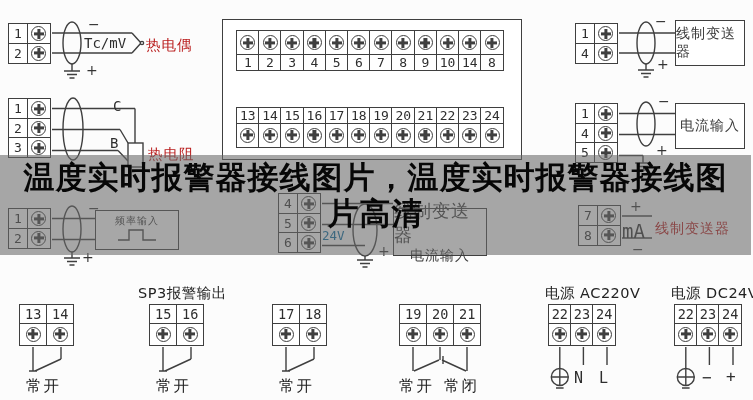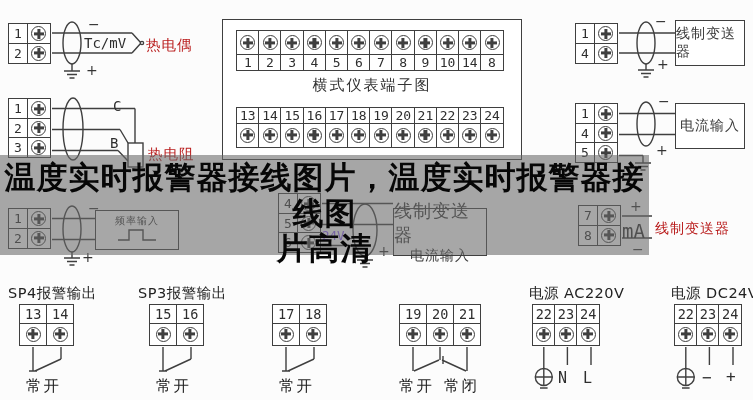--- a/index.html
+++ b/index.html
@@ -50,21 +50,21 @@
   .cnlabel{color:#b91c1c;font-size:14.5px;letter-spacing:1px;white-space:nowrap}
   .sign{font-size:14px;color:#333}
   .gtitle{font-size:14.5px;color:#222;letter-spacing:0.5px;white-space:nowrap}
   .note{font-size:15.5px;color:#222;letter-spacing:2px;white-space:nowrap}
 
   svg.wires{position:absolute;left:0;top:0;pointer-events:none}
   svg.wires *{stroke:#3f3f3f;stroke-width:1.4;fill:none}
   svg.wires .fillshape{fill:#fff}
 
   
-  .band{position:absolute;left:0;top:155px;width:649px;height:100px;z-index:5;
+  .band{position:absolute;left:0;top:155px;width:751px;height:100px;z-index:5;
         background:rgba(103,103,103,0.58);text-align:center;color:#070707}
   .band .l1{margin-top:5px;font-size:31px;font-weight:900;letter-spacing:1px;line-height:1.15}
   .band .l2{font-size:31px;font-weight:700;letter-spacing:1px;line-height:1.1}
 </style>
 </head>
 <body>
 
 <div id="canvas">
 
   <div class="abs" style="left:8px;top:15px;width:200px;height:78px">
@@ -227,21 +227,20 @@
           </span>
         <span class="pcell numrow mono">14</span>
       </div>
         <div class="pcol">
         <span class="pcell screwrow">
             <span class="screw"></span>
           </span>
         <span class="pcell numrow mono">8</span>
       </div>
       </div>
-    <div class="abs" style="left:0;top:56px;width:100%;text-align:center;font-size:15px;letter-spacing:2px;color:#333">横式仪表端子图</div>
     <div class="hstrip abs" style="left:13px;top:87px">
         <div class="pcol">
         <span class="pcell numrow mono">13</span>
         <span class="pcell screwrow">
             <span class="screw"></span>
           </span>
       </div>
         <div class="pcol">
         <span class="pcell numrow mono">14</span>
         <span class="pcell screwrow">
@@ -396,21 +395,21 @@
             <span class="screw"></span>
           </span>
       </div>
         <div class="trow">
         <span class="ncell mono">6</span>
         <span class="scell">
             <span class="screw"></span>
           </span>
       </div>
       </div>
-    <span class="abs mono" style="left:44px;top:38px;font-size:12.5px;color:#8b5cf6">24V</span>
+    <span class="abs mono" style="left:44px;top:38px;font-size:12.5px;color:#0369a1">24V</span>
     <span class="abs sign" style="left:100px;top:53px">+</span>
     <div class="abs labelbox" style="left:115px;top:18px;width:94px;height:48px">
       <span style="font-size:18px">线制变送器</span>
       <span style="font-size:14px">电流输入</span>
     </div>
   </div>
 
   <div class="abs" style="left:570px;top:198px;width:183px;height:62px">
     <svg class="wires" width="183" height="62">
       <path d="M52,18 H82 M52,40 H82"></path>
@@ -434,21 +433,20 @@
     <span class="abs sign" style="left:62px;top:43px">−</span>
     <span class="abs cnlabel" style="left:85px;top:22px;font-size:14px">线制变送器</span>
   </div>
 
   <div class="band">
     <div class="l1">温度实时报警器接线图片，温度实时报警器接线图</div>
     <div class="l2">片高清</div>
   </div>
 
   <div class="abs" style="left:8px;top:283px;width:125px;height:115px">
-    <span class="abs gtitle" style="left:0;top:1px">SP4报警输出</span>
     <div class="hstrip abs" style="left:11px;top:21px">
         <div class="bcol">
         <span class="bcell num mono">13</span>
         <span class="bcell scr">
             <span class="screw"></span>
           </span>
       </div>
         <div class="bcol">
         <span class="bcell num mono">14</span>
         <span class="bcell scr">
@@ -526,21 +524,21 @@
           </span>
       </div>
       </div>
     <svg class="wires" style="left:9px;top:64px" width="84" height="28">
       <path d="M14,0 V24 M15,24 L40,13 M41,0 V13 M68,0 V24 M67,24 L43,13 M44,9 V17"></path>
     </svg>
     <span class="abs note" style="left:9px;top:93px">常开</span>
     <span class="abs note" style="left:54px;top:93px">常闭</span>
   </div>
 
-  <div class="abs" style="left:528px;top:283px;width:115px;height:115px">
+  <div class="abs" style="left:544px;top:283px;width:115px;height:115px">
     <span class="abs gtitle" style="left:1px;top:1px">电源 AC220V</span>
     <div class="hstrip pw abs" style="left:4px;top:21px">
         <div class="bcol">
         <span class="bcell num mono">22</span>
         <span class="bcell scr">
             <span class="screw"></span>
           </span>
       </div>
         <div class="bcol">
         <span class="bcell num mono">23</span>

